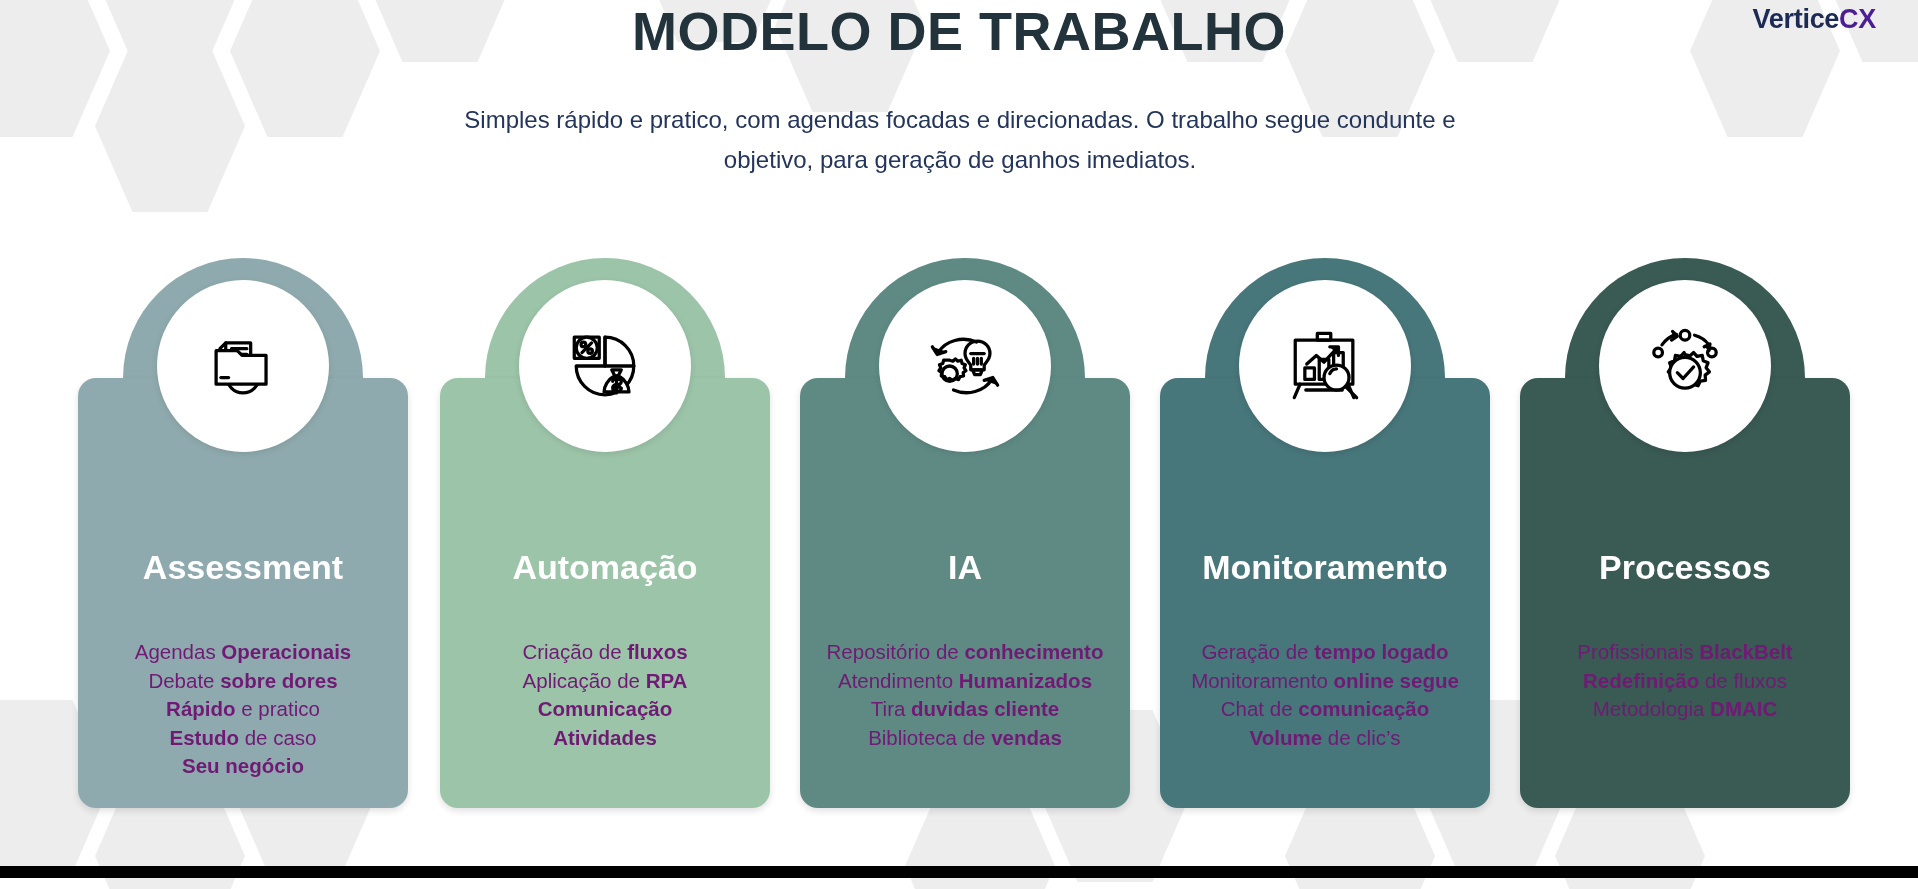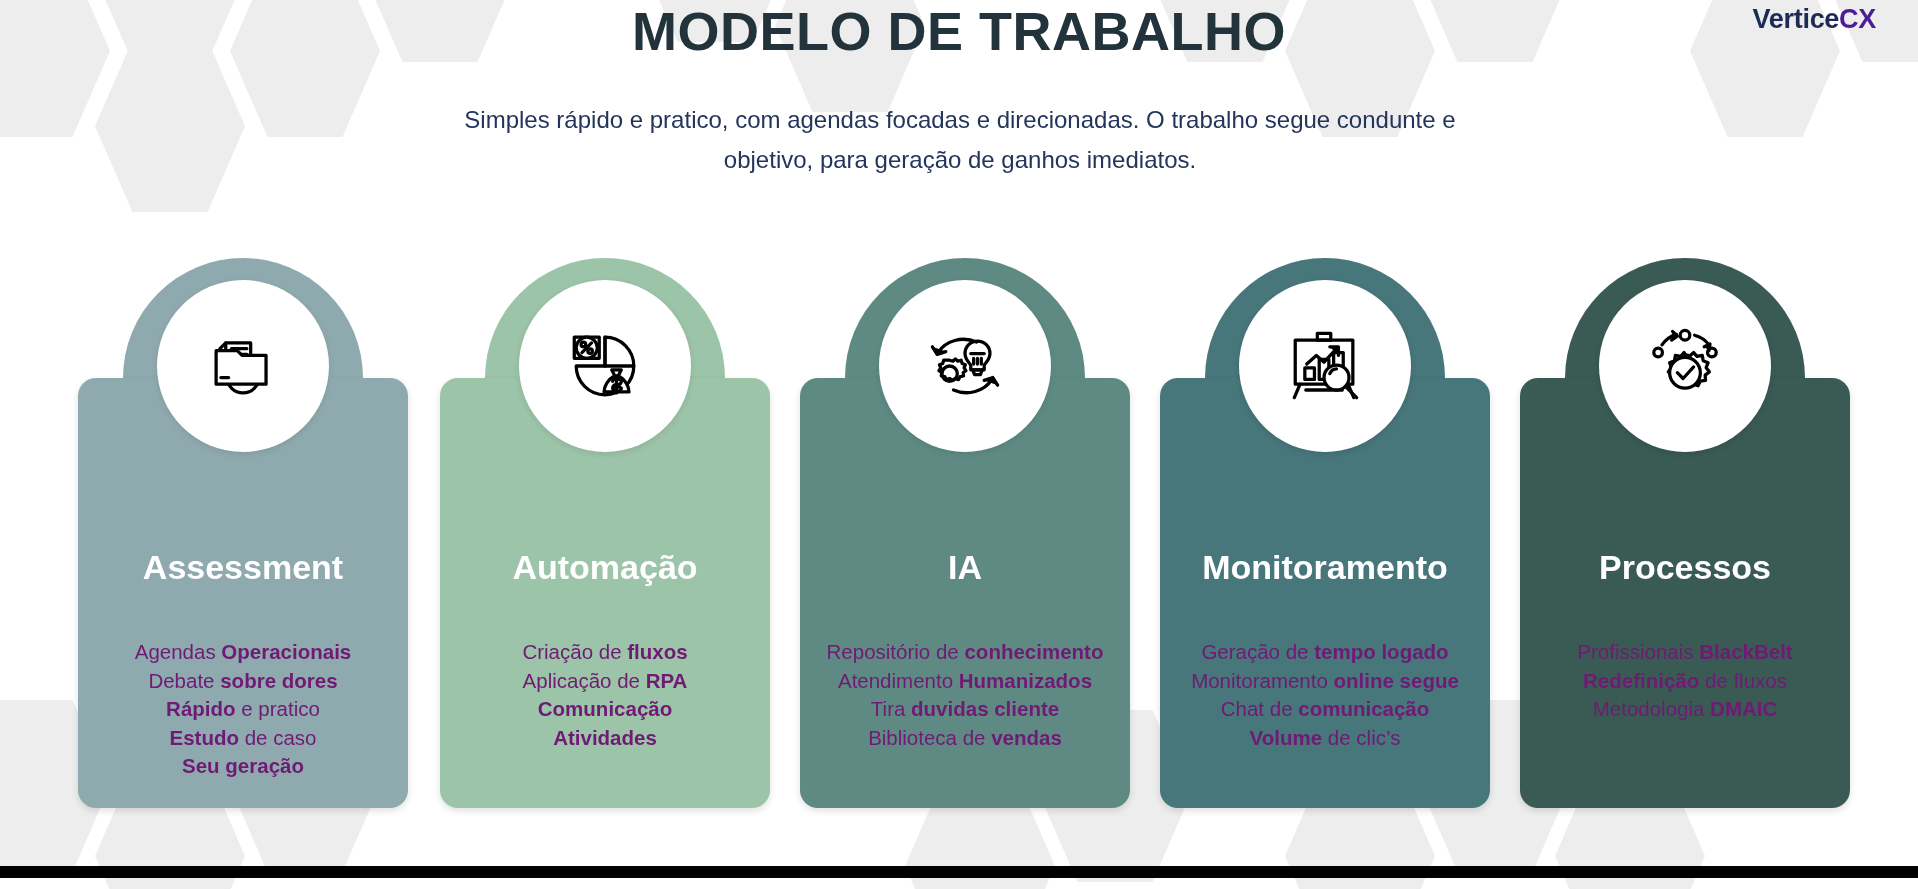--- a/index.html
+++ b/index.html
@@ -215,21 +215,21 @@
       <path d="M27 62 h8"></path>
     </svg>
         </span>
       </div>
       <div class="card-title">Assessment</div>
       <div class="card-lines">
         <div class="ln">Agendas <b>Operacionais</b></div>
         <div class="ln">Debate <b>sobre dores</b></div>
         <div class="ln"><b>Rápido</b> e pratico</div>
         <div class="ln"><b>Estudo</b> de caso</div>
-        <div class="ln"><b>Seu geração</b></div>
+        <div class="ln"><b>Seu negócio</b></div>
       </div>
     </div>
     <div class="card-slot s1">
       <div class="arch" style="background: rgb(156, 196, 168);"></div>
       <div class="card-body" style="background: rgb(156, 196, 168);"></div>
       <div class="icon-bubble">
         <span>
     <svg viewBox="0 0 100 100" fill="none" stroke="#000" stroke-width="3.4" stroke-linejoin="round" stroke-linecap="round">
       <path d="M50 20 A30 30 0 1 1 20 50 h30Z"></path>
       <path d="M50 20 v30 h30"></path>

